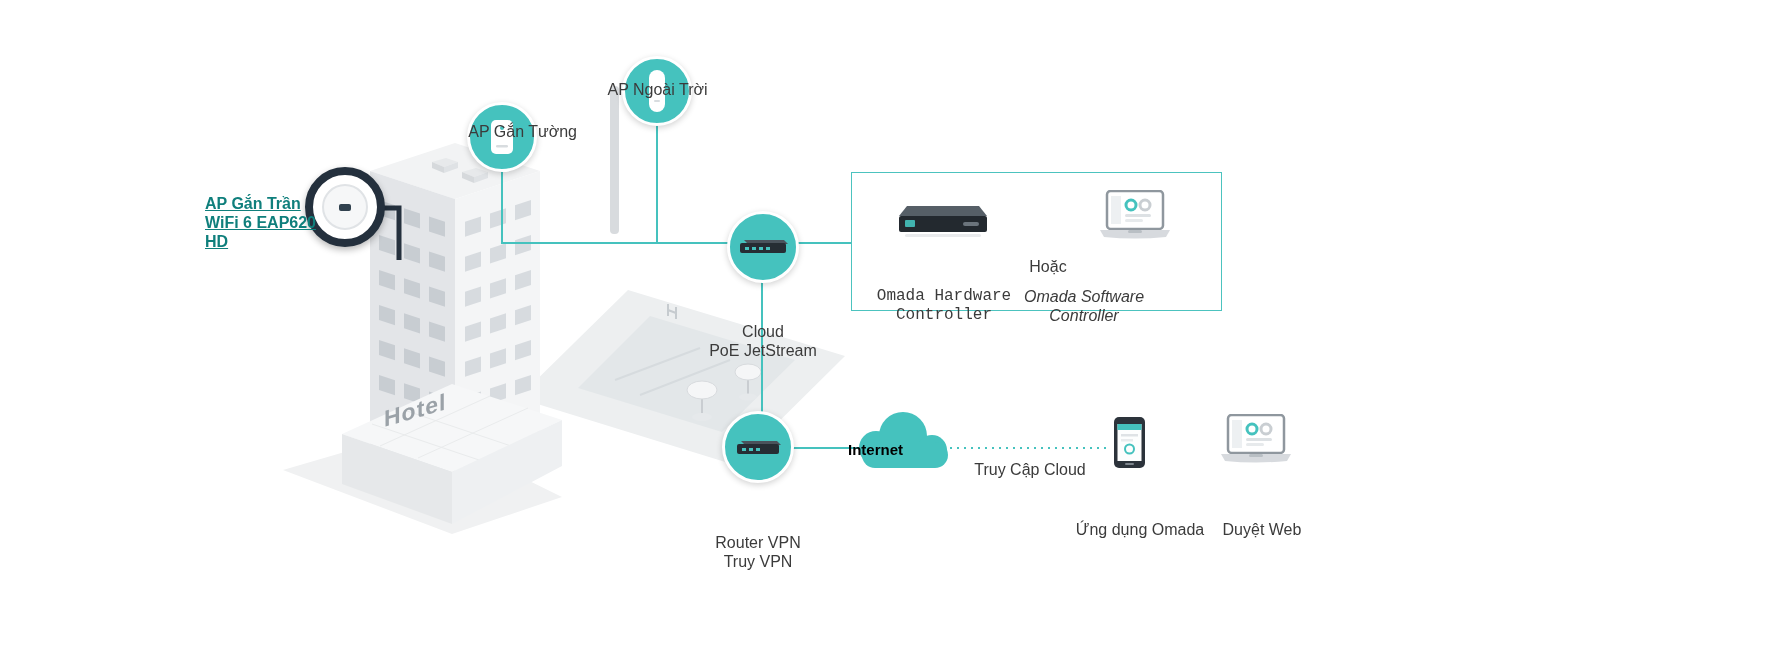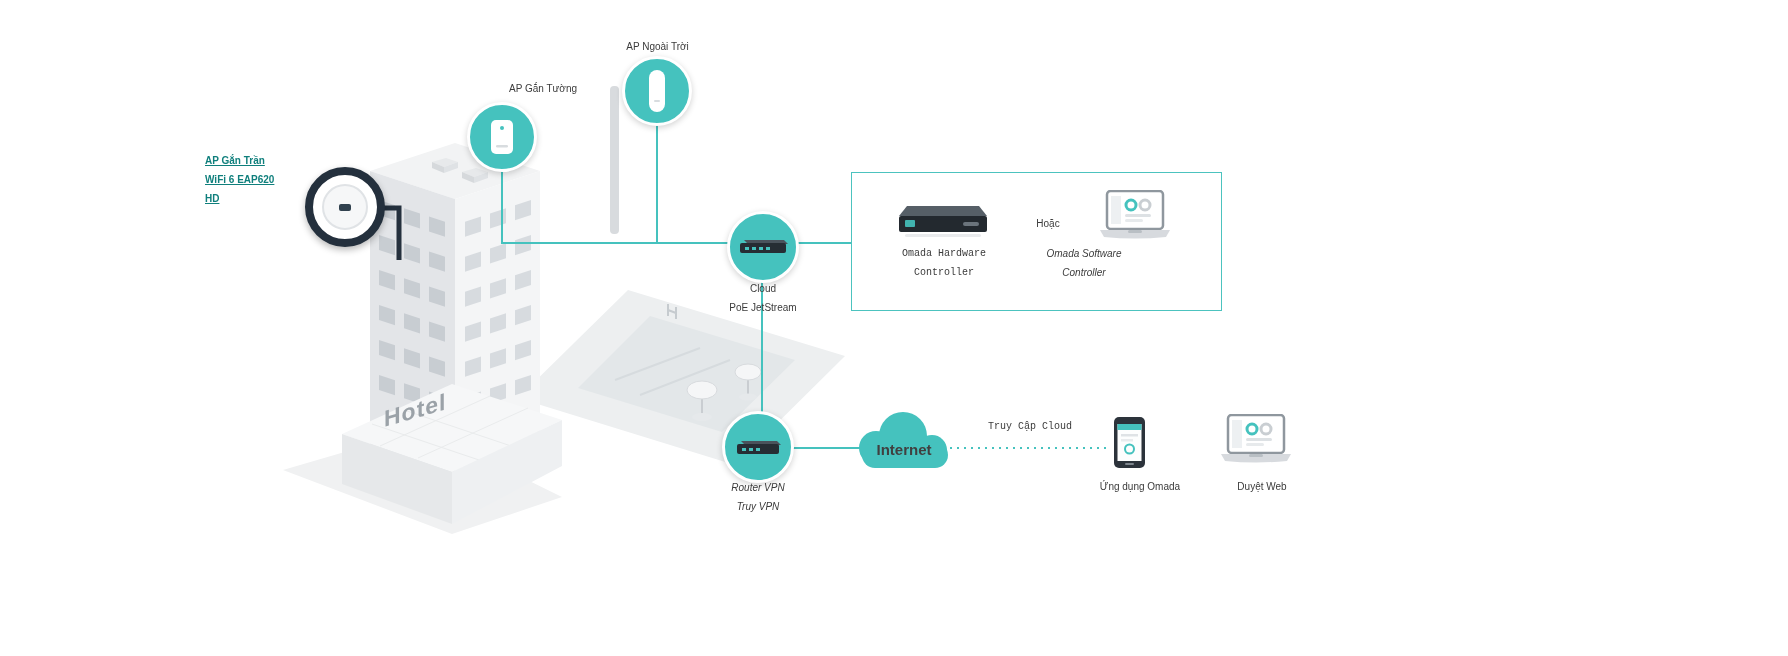--- a/index.html
+++ b/index.html
@@ -1,21 +1,21 @@
 <!DOCTYPE html>
 <html><head>
 <meta charset="utf-8">
 <style>
   * { margin:0; padding:0; box-sizing:border-box; }
   html,body { background:#fff; }
   body { font-family:"Liberation Sans", sans-serif; }
   .stage { position:relative; width:1788px; height:656px; background:#fff; overflow:hidden; }
   .layer { position:absolute; inset:0; }
 
-  .label { position:absolute; font-size:10px; color:#3b3b3b; line-height:19px; text-align:center; }
+  .label { position:absolute; font-size:16px; color:#3b3b3b; line-height:19px; text-align:center;margin-top:43px; }
   .label span { display:block; }
   .label.left { text-align:left; }
   .label.teal { color:#0f7f7c; font-weight:bold;text-decoration:underline; }
 
   .node { position:absolute; border-radius:50%; background:#45c2be; border:3px solid #fff;
           display:flex; align-items:center; justify-content:center;
           box-shadow:0 2px 6px rgba(0,0,0,.18); }
   .node svg { display:block; }
 
   .ceiling-ring { position:absolute; left:305px; top:167px; width:80px; height:80px;
@@ -26,22 +26,22 @@
   .ceiling-logo { width:12px; height:7px; border-radius:2px; background:#31424f; }
 
   .controller-box { position:absolute; left:851px; top:172px; width:371px; height:139px;
           border:1px solid #4cc3bf; background:#fff; }
 
   .icon-wrap { position:absolute; }
 
   .hotel-sign { position:absolute; left:384px; top:406px; font-size:23px; font-weight:bold;
           color:#9ba2a8; letter-spacing:1px; transform:skewY(-16deg); transform-origin:left top; }
 
-  .internet-label { position:absolute; left:848px; top:441px; width:112px; text-align:center;
-          font-size:15px; font-weight:bold; color:#404040; }
+  .internet-label { position:absolute; left:848px; top:441px; width:112px; text-align:left;
+          font-size:15px; font-weight:bold; color:#000000; }
 </style>
 </head>
 <body>
 
 <div class="stage">
 
   <svg class="layer" width="1788" height="656" viewBox="0 0 1788 656">
 
     <polygon points="283,470 452,534 562,497 470,452 372,444" fill="#f0f1f2"></polygon>
 
@@ -245,28 +245,28 @@
     <span>AP Gắn Trần</span>
     <span>WiFi 6 EAP620</span>
     <span>HD</span>
   </div>
 
   <div class="label" style="left:683px; top:279px; width:160px;">
     <span>Cloud</span>
     <span>PoE JetStream</span>
   </div>
 
-  <div class="label" style="left:678px; top:478px; width:160px;font-style:italic;">
+  <div class="label" style="left:678px; top:490px; width:160px;">
     <span>Router VPN</span>
     <span>Truy VPN</span>
   </div>
 
   <div class="internet-label">Internet</div>
 
-  <div class="label" style="left:965px; top:417px; width:130px;font-family:Liberation Mono, monospace;">Truy Cập Cloud</div>
+  <div class="label" style="left:965px; top:417px; width:130px;">Truy Cập Cloud</div>
 
   <div class="label" style="left:1068px; top:477px; width:144px;">Ứng dụng Omada</div>
 
   <div class="label" style="left:1212px; top:477px; width:100px;">Duyệt Web</div>
 
   <div class="label" style="left:868px; top:244px; width:152px;font-family:Liberation Mono, monospace;">
     <span>Omada Hardware</span>
     <span>Controller</span>
   </div>
 

